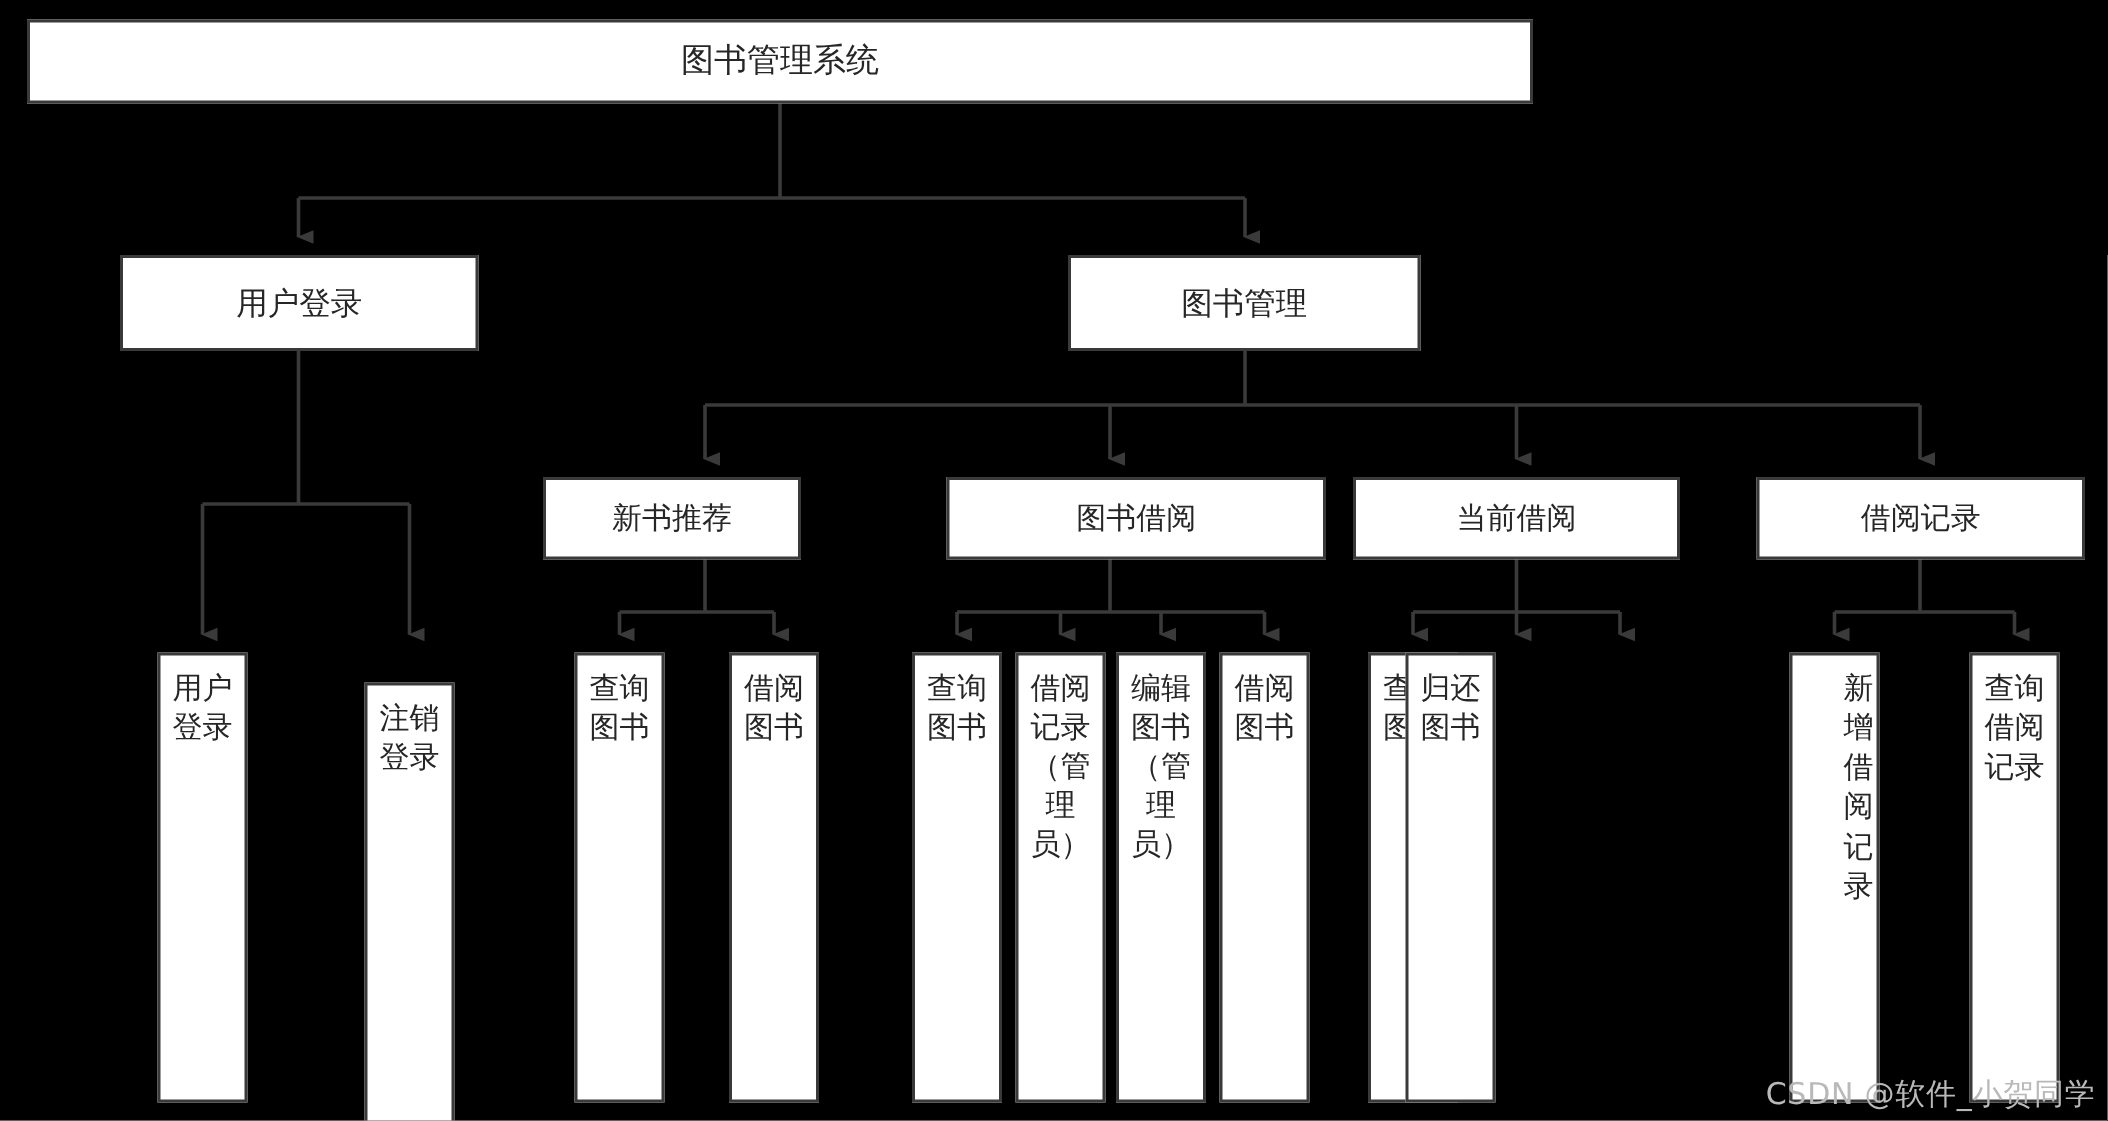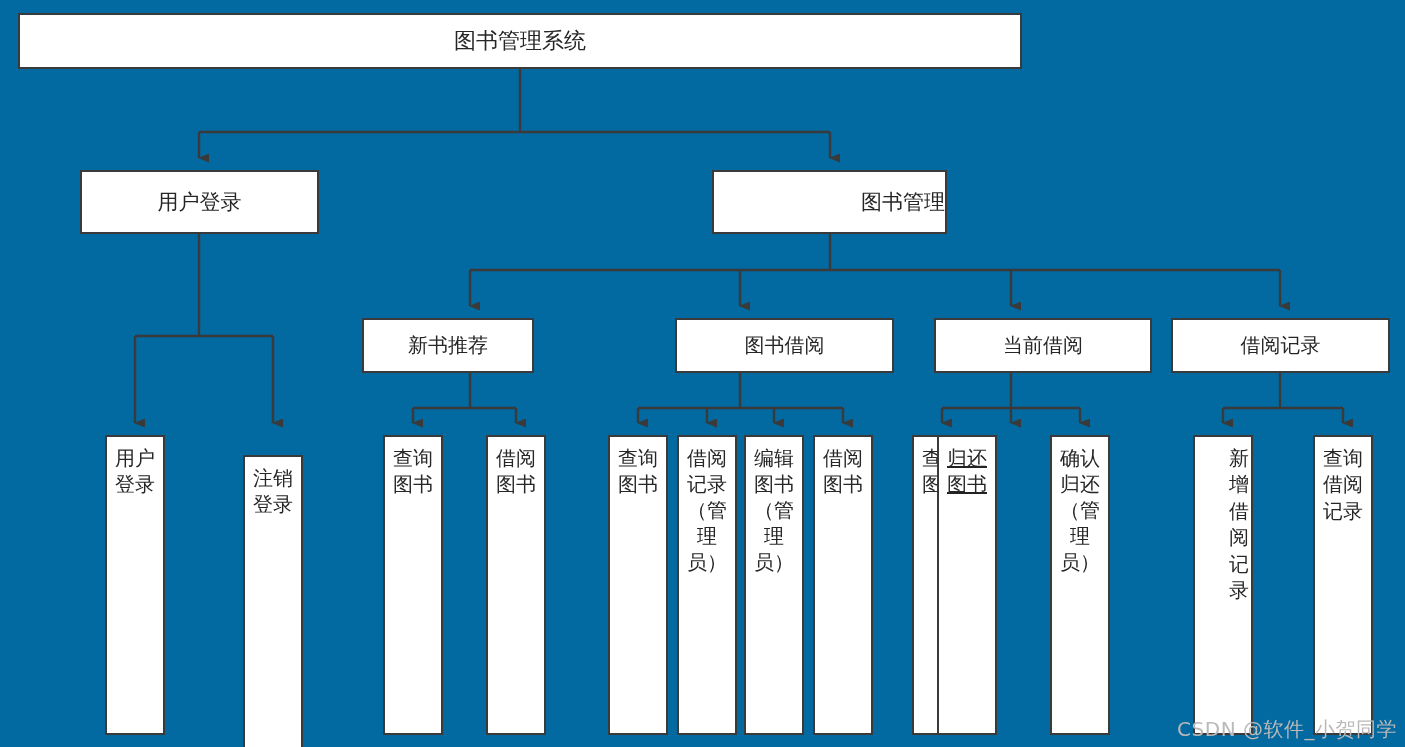--- a/index.html
+++ b/index.html
@@ -2,21 +2,21 @@
 <html><head>
 <meta charset="utf-8">
 <style>
   html,body{margin:0;padding:0;}
   body{
     width:1405px;height:747px;
     background:#ffffff;
     font-family:"DejaVu Sans","Liberation Sans",sans-serif;
     overflow:hidden;
   }
-  #stage{position:relative;width:1405px;height:747px;background:#0369a1;}
+  #stage{position:relative;width:1405px;height:747px;background:#000000;}
 
   svg#wires{position:absolute;left:0;top:0;width:1405px;height:747px;}
 
   .node{
     position:absolute;
     box-sizing:border-box;
     background:#ffffff;
     border:2px solid #3a3a3a;
     display:flex;
     align-items:center;
@@ -124,33 +124,33 @@
   </svg>
 
   <div class="node n-root">
     <span class="lbl">图书管理系统</span>
   </div>
 
   <div class="node n-l2" style="left:80px;top:170px;width:239px;">
     <span class="lbl">用户登录</span>
   </div>
 
-  <div class="node n-l2" style="left:712px;top:170px;width:235px;justify-content:flex-end;">
+  <div class="node n-l2" style="left:712px;top:170px;width:235px;">
     <span class="lbl">图书管理</span>
   </div>
 
   <div class="node n-l3" style="left:362px;top:318px;width:172px;">
     <span class="lbl">新书推荐</span>
   </div>
 
-  <div class="node n-l3" style="left:631px;top:318px;width:219px;margin-left:44px;">
+  <div class="node n-l3" style="left:631px;top:318px;width:253px;">
     <span class="lbl">图书借阅</span>
   </div>
 
-  <div class="node n-l3" style="left:902px;top:318px;width:218px;margin-left:32px;">
+  <div class="node n-l3" style="left:902px;top:318px;width:218px;">
     <span class="lbl">当前借阅</span>
   </div>
 
   <div class="node n-l3" style="left:1171px;top:318px;width:219px;">
     <span class="lbl">借阅记录</span>
   </div>
 
   <div class="node leaf" style="left:105px;">
     <span class="lbl">用户登录</span>
   </div>
@@ -174,25 +174,22 @@
   <div class="node leaf tall" style="left:744px;">
     <span class="lbl">编辑图书（管理员）</span>
   </div>
   <div class="node leaf" style="left:813px;">
     <span class="lbl">借阅图书</span>
   </div>
 
   <div class="node leaf" style="left:912px;">
     <span class="lbl">查询图书</span>
   </div>
-  <div class="node leaf" style="left:937px;text-decoration:underline;">
+  <div class="node leaf" style="left:937px;">
     <span class="lbl">归还图书</span>
-  </div>
-  <div class="node leaf tall" style="left:1050px;">
-    <span class="lbl">确认归还（管理员）</span>
   </div>
 
   <div class="node leaf" style="left:1193px;padding-left:32px;">
     <span class="lbl">新增借阅记录</span>
   </div>
   <div class="node leaf" style="left:1313px;">
     <span class="lbl">查询借阅记录</span>
   </div>
 
   <div class="watermark">CSDN @软件_小贺同学</div>

